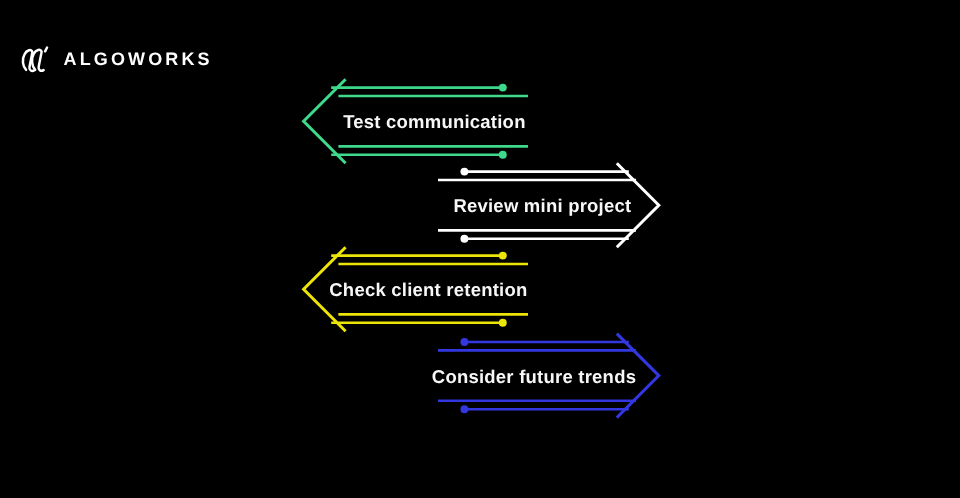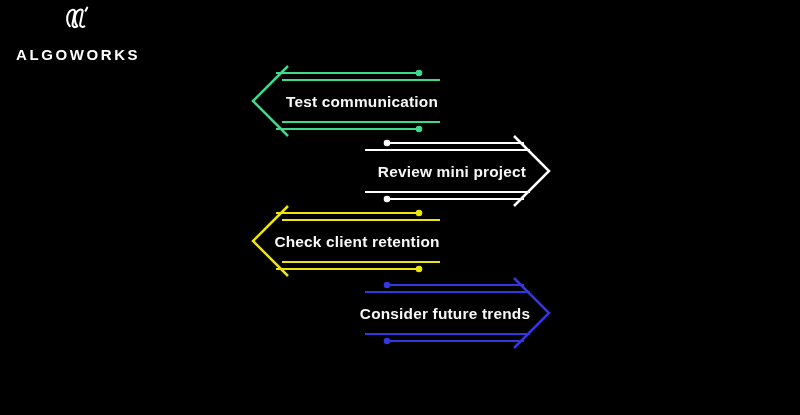--- a/index.html
+++ b/index.html
@@ -11,25 +11,24 @@
     position: relative;
     width: 800px;
     height: 415px;
     background: #000000;
     overflow: hidden;
     font-family: "Liberation Sans", sans-serif;
   }
   .logo {
     position: absolute;
     left: 16px;
-    top: 4px;
+    top: 36px;
     display: flex;
     align-items: center;
     gap: 9px;
-    flex-direction: column;
   }
   .logo-icon {
     width: 28px;
     height: 28px;
     display: block;
   }
   .logo-text {
     color: #ffffff;
     font-size: 15px;
     font-weight: bold;

